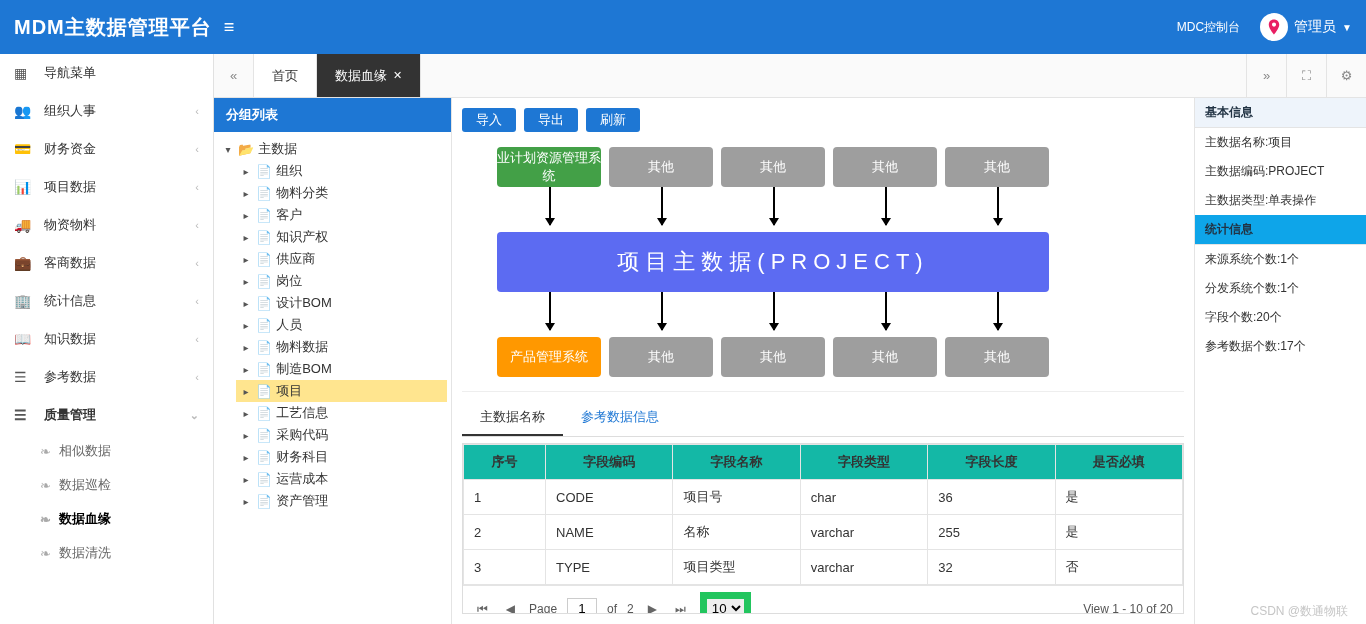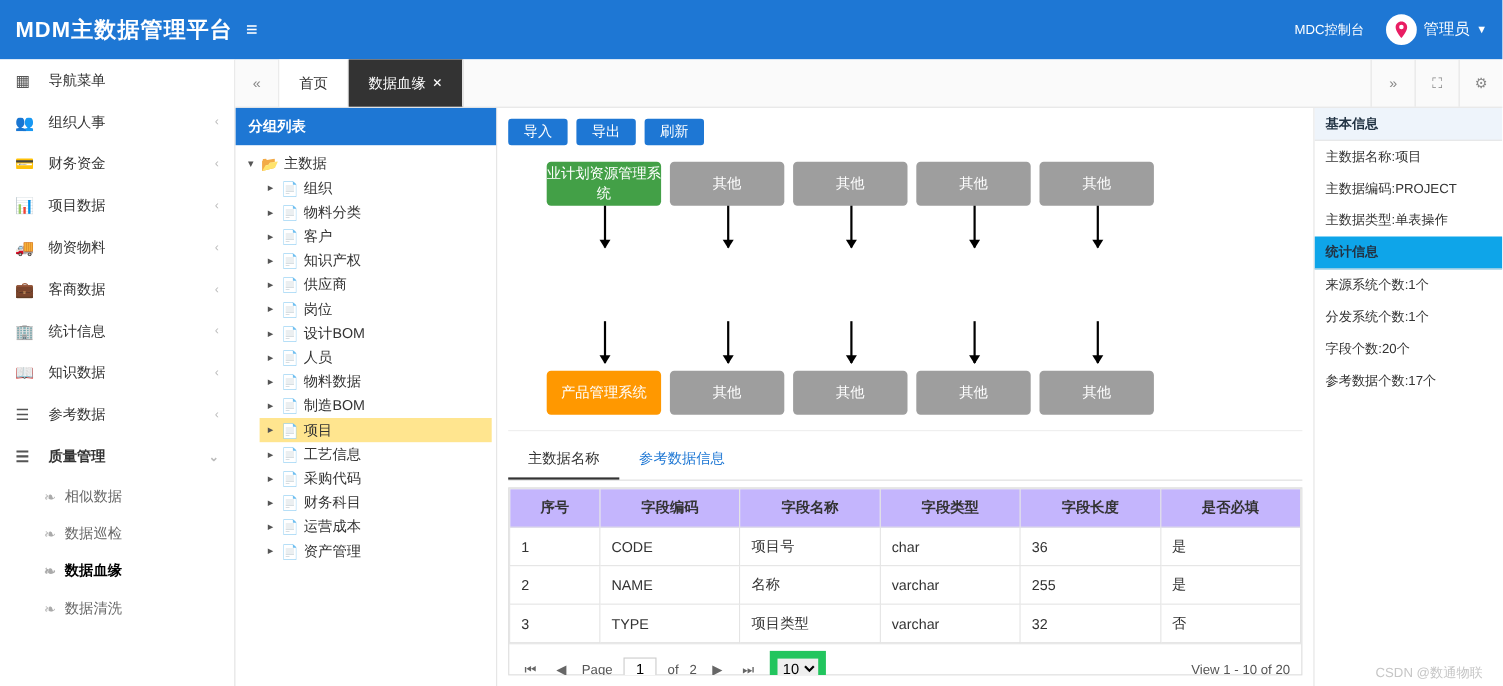--- a/index.html
+++ b/index.html
@@ -62,21 +62,21 @@
 .arrow-v { position:absolute; width:2px; background:#000;}
 .arrow-v:after { content:""; position:absolute; bottom:-1px; left:-4px; border-left:5px solid transparent; border-right:5px solid transparent; border-top:8px solid #000;}
 
 .tabs2 { display:flex; border-bottom:1px solid #ddd; margin-top:8px;}
 .tab2 { padding:8px 18px; cursor:pointer; font-size:13px; color:#1e77d4;}
 .tab2.active { color:#333; border-bottom:2px solid #333; font-weight:500;}
 
 .grid { flex:1; overflow:auto; border:1px solid #ddd; margin-top:6px;}
 table { width:100%; border-collapse:collapse;}
 th,td { border:1px solid #e4e4e4; padding:8px 10px; text-align:left; font-size:13px;}
-th { background:#c4b5fd; text-align:center; font-weight:600;}
+th { background:#14b8a6; text-align:center; font-weight:600;}
 .pager { display:flex; align-items:center; justify-content:flex-end; gap:10px; padding:6px 10px; border-top:1px solid #e4e4e4; font-size:12px; color:#555;}
 .pager .pg-btn { cursor:pointer; padding:2px 4px; color:#666;}
 .pager input { width:30px; text-align:center; border:1px solid #ccc; padding:2px;}
 .pager select { border:7px solid #22c55e; padding:1px;}
 
 .info-panel { width:172px; border-left:1px solid #e4e4e4; overflow:auto; font-size:12px;}
 .info-header { background:#eef4fb; padding:6px 10px; font-weight:bold; border-bottom:1px solid #e4e4e4; color:#234;}
 .info-header.stats { background:#0ea5e9;}
 .info-item { padding:6px 10px; white-space:nowrap;}
 
@@ -291,20 +291,21 @@
             <div class="node green" style="left:35px;top:5px;width:104px;height:40px;">业计划资源管理系统</div>
             <div class="arrow-v" style="left:87px;top:45px;height:38px"></div>
             <div class="node gray" style="left:147px;top:5px;width:104px;height:40px;">其他</div>
             <div class="arrow-v" style="left:199px;top:45px;height:38px"></div>
             <div class="node gray" style="left:259px;top:5px;width:104px;height:40px;">其他</div>
             <div class="arrow-v" style="left:311px;top:45px;height:38px"></div>
             <div class="node gray" style="left:371px;top:5px;width:104px;height:40px;">其他</div>
             <div class="arrow-v" style="left:423px;top:45px;height:38px"></div>
             <div class="node gray" style="left:483px;top:5px;width:104px;height:40px;">其他</div>
             <div class="arrow-v" style="left:535px;top:45px;height:38px"></div>
+            <div class="node purple" style="left:35px;top:90px;width:552px;height:60px;">项目主数据(PROJECT)</div>
             <div class="arrow-v" style="left:87px;top:150px;height:38px"></div>
             <div class="node orange" style="left:35px;top:195px;width:104px;height:40px;">产品管理系统</div>
             <div class="arrow-v" style="left:199px;top:150px;height:38px"></div>
             <div class="node gray" style="left:147px;top:195px;width:104px;height:40px;">其他</div>
             <div class="arrow-v" style="left:311px;top:150px;height:38px"></div>
             <div class="node gray" style="left:259px;top:195px;width:104px;height:40px;">其他</div>
             <div class="arrow-v" style="left:423px;top:150px;height:38px"></div>
             <div class="node gray" style="left:371px;top:195px;width:104px;height:40px;">其他</div>
             <div class="arrow-v" style="left:535px;top:150px;height:38px"></div>
             <div class="node gray" style="left:483px;top:195px;width:104px;height:40px;">其他</div>

